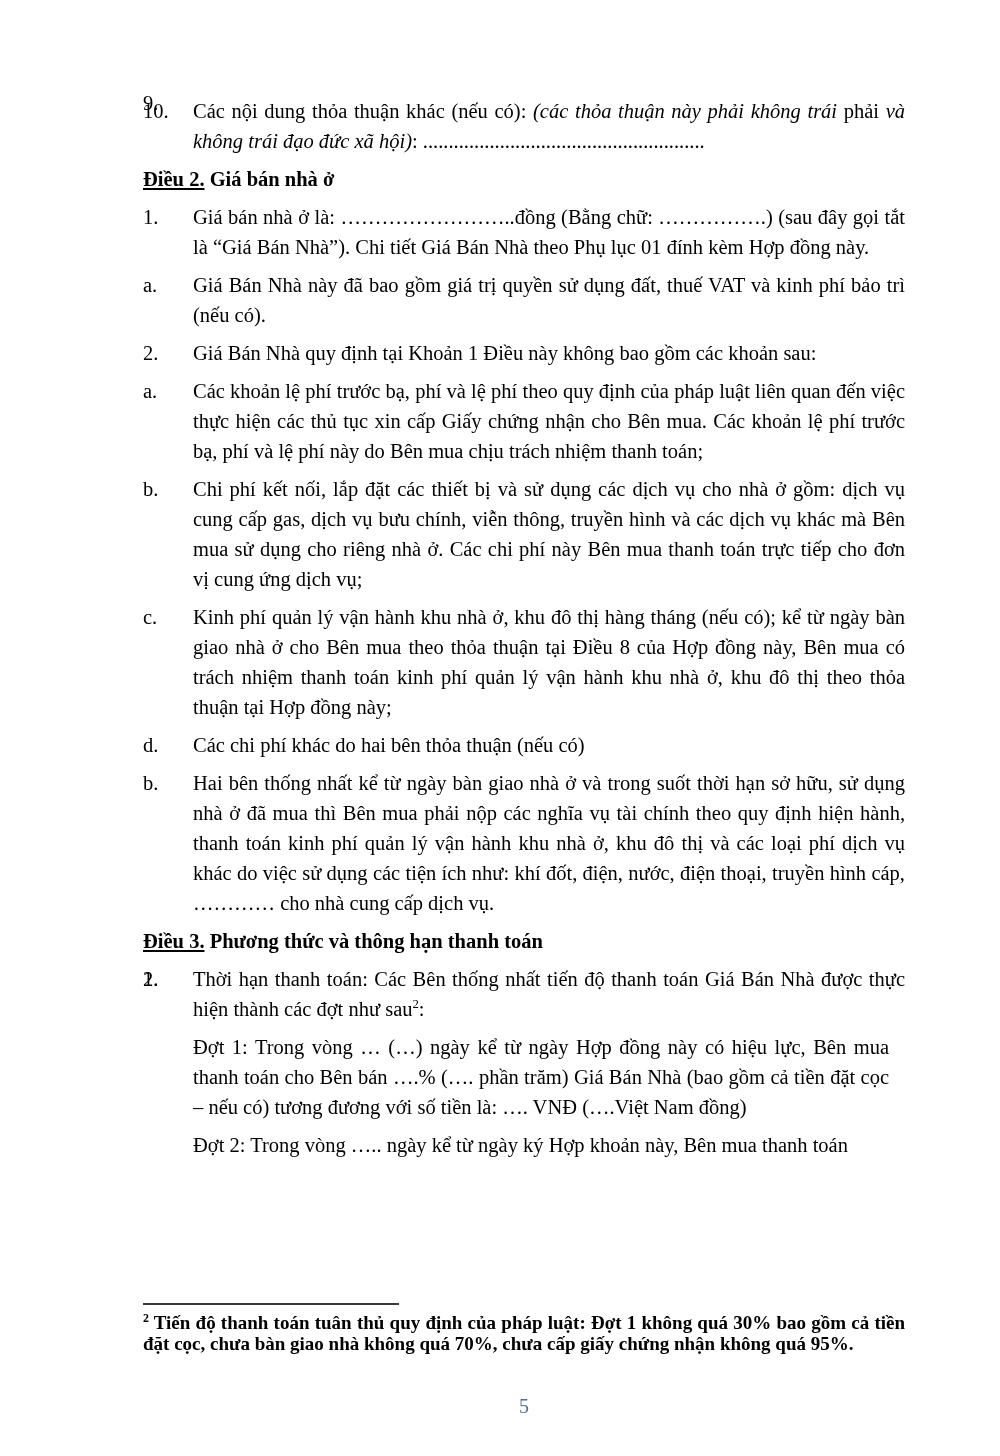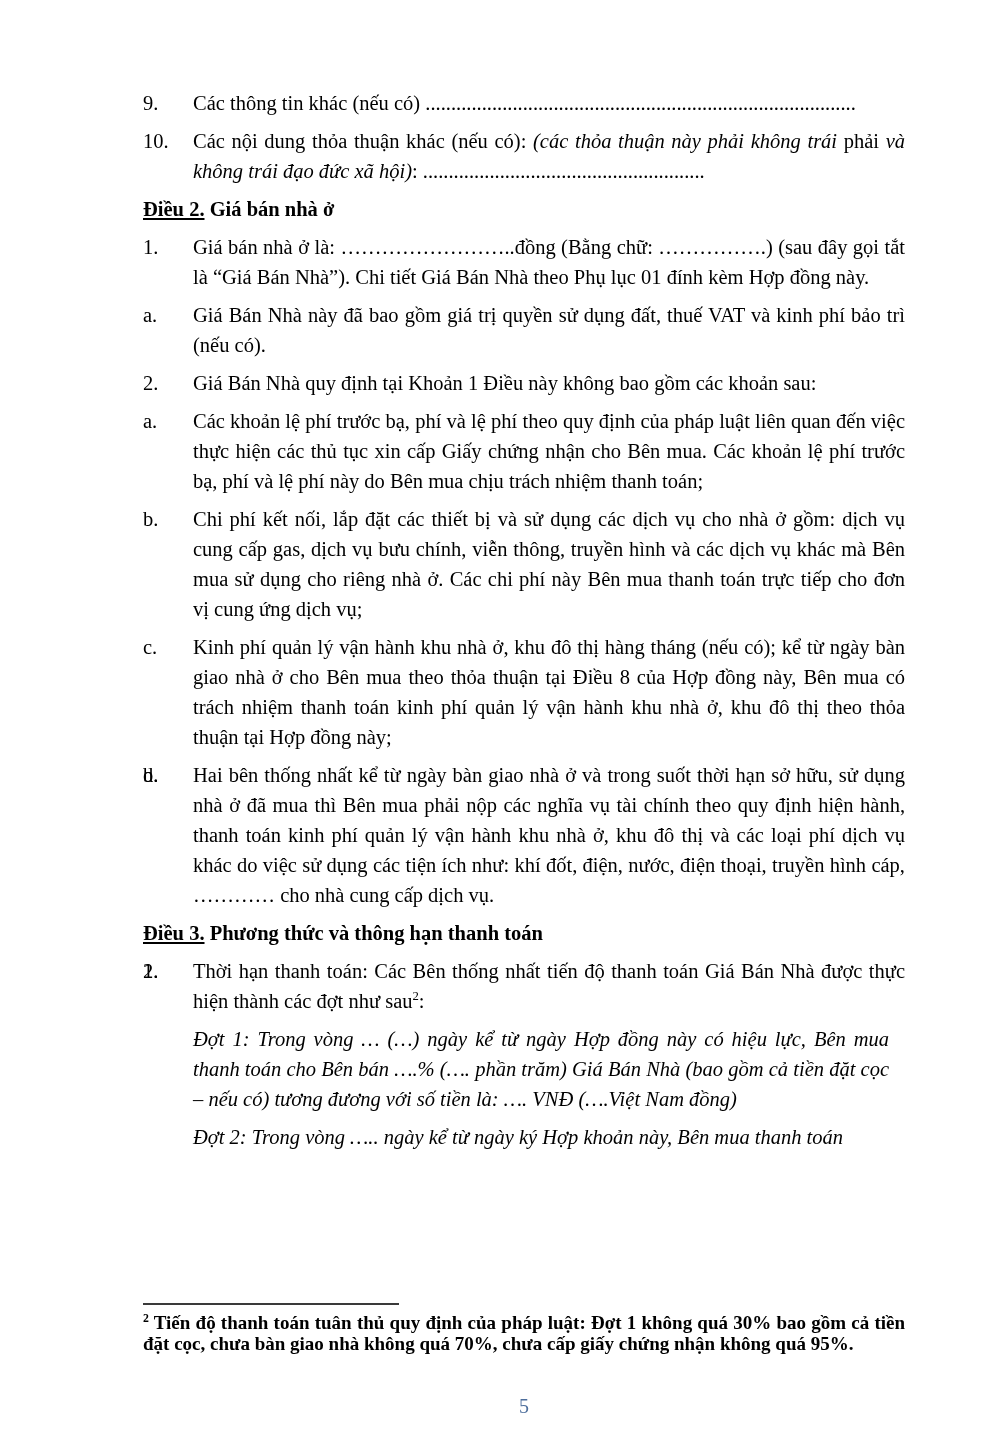--- a/index.html
+++ b/index.html
@@ -28,21 +28,20 @@
   }
   .li .lbl {
     position: absolute;
     left: 0;
     top: 0;
   }
   .para {
     padding-left: 50px;
     text-align: justify;
     margin: 0 16px 8px 0;
-    font-style: italic;
   }
   .heading {
     font-weight: bold;
     margin: 4px 0 8px 0;
   }
   .hnum { text-decoration: underline; }
   .it { font-style: italic; }
   sup { font-size: 0.62em; vertical-align: super; line-height: 0; }
   .footnote {
     position: absolute;
@@ -73,21 +72,20 @@
   }
 </style>
 </head>
 <body>
 
 <div class="doc">
   <div class="content">
 
     <div class="li">
       <span class="lbl">9.</span>
-      <span>Các thông tin khác (nếu có) ....................................................................................</span>
     </div>
 
     <div class="li">
       <span class="lbl">10.</span>
       <span>Các nội dung thỏa thuận khác (nếu có): </span><span class="it">(các thỏa thuận này phải không trái</span><span> phải </span><span class="it">và không trái đạo đức xã hội)</span><span>: .......................................................</span>
     </div>
 
     <div class="heading">
       <span class="hnum">Điều 2.</span>
       <span>Giá bán nhà ở</span>
@@ -112,20 +110,21 @@
     <div class="li">
       <span class="lbl">b.</span>
       <span>Chi phí kết nối, lắp đặt các thiết bị và sử dụng các dịch vụ cho nhà ở gồm: dịch vụ cung cấp gas, dịch vụ bưu chính, viễn thông, truyền hình và các dịch vụ khác mà Bên mua sử dụng cho riêng nhà ở. Các chi phí này Bên mua thanh toán trực tiếp cho đơn vị cung ứng dịch vụ;</span>
     </div>
     <div class="li">
       <span class="lbl">c.</span>
       <span>Kinh phí quản lý vận hành khu nhà ở, khu đô thị hàng tháng (nếu có); kể từ ngày bàn giao nhà ở cho Bên mua theo thỏa thuận tại Điều 8 của Hợp đồng này, Bên mua có trách nhiệm thanh toán kinh phí quản lý vận hành khu nhà ở, khu đô thị theo thỏa thuận tại Hợp đồng này;</span>
     </div>
     <div class="li">
       <span class="lbl">d.</span>
+      <span>Các chi phí khác do hai bên thỏa thuận (nếu có)</span>
     </div>
     <div class="li">
       <span class="lbl">b.</span>
       <span>Hai bên thống nhất kể từ ngày bàn giao nhà ở và trong suốt thời hạn sở hữu, sử dụng nhà ở đã mua thì Bên mua phải nộp các nghĩa vụ tài chính theo quy định hiện hành, thanh toán kinh phí quản lý vận hành khu nhà ở, khu đô thị và các loại phí dịch vụ khác do việc sử dụng các tiện ích như: khí đốt, điện, nước, điện thoại, truyền hình cáp, ………… cho nhà cung cấp dịch vụ.</span>
     </div>
 
     <div class="heading">
       <span class="hnum">Điều 3.</span>
       <span>Phương thức và thông hạn thanh toán</span>
     </div>

